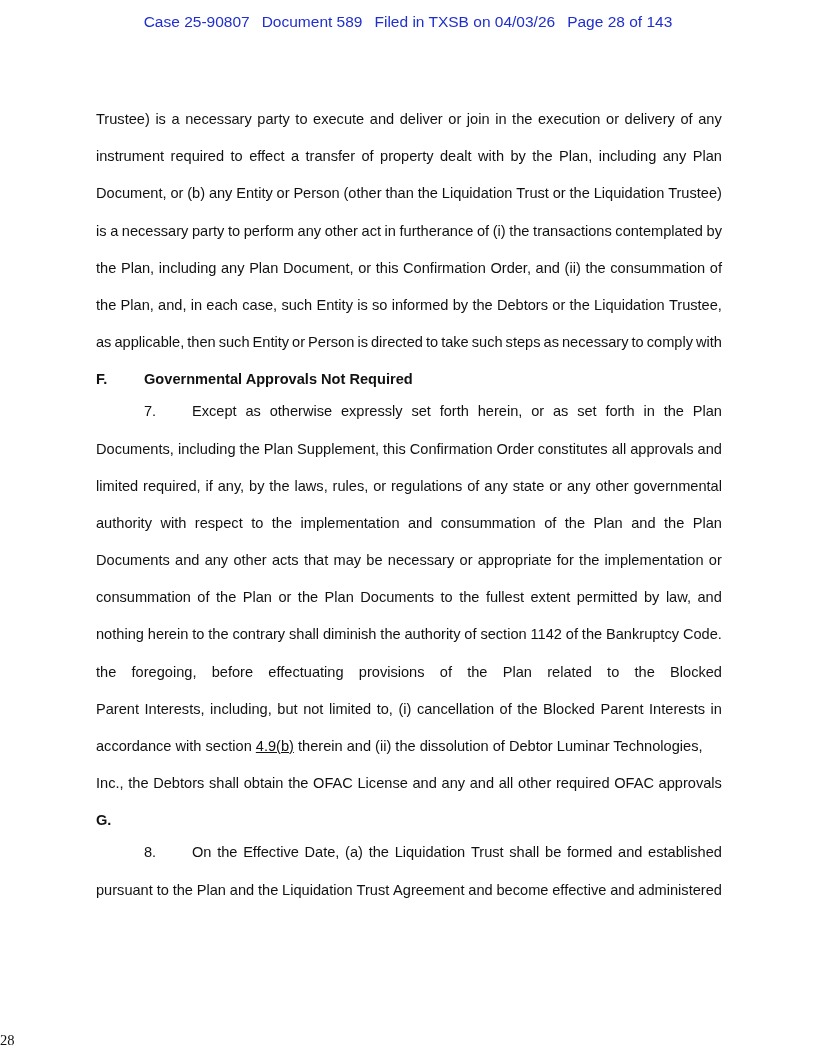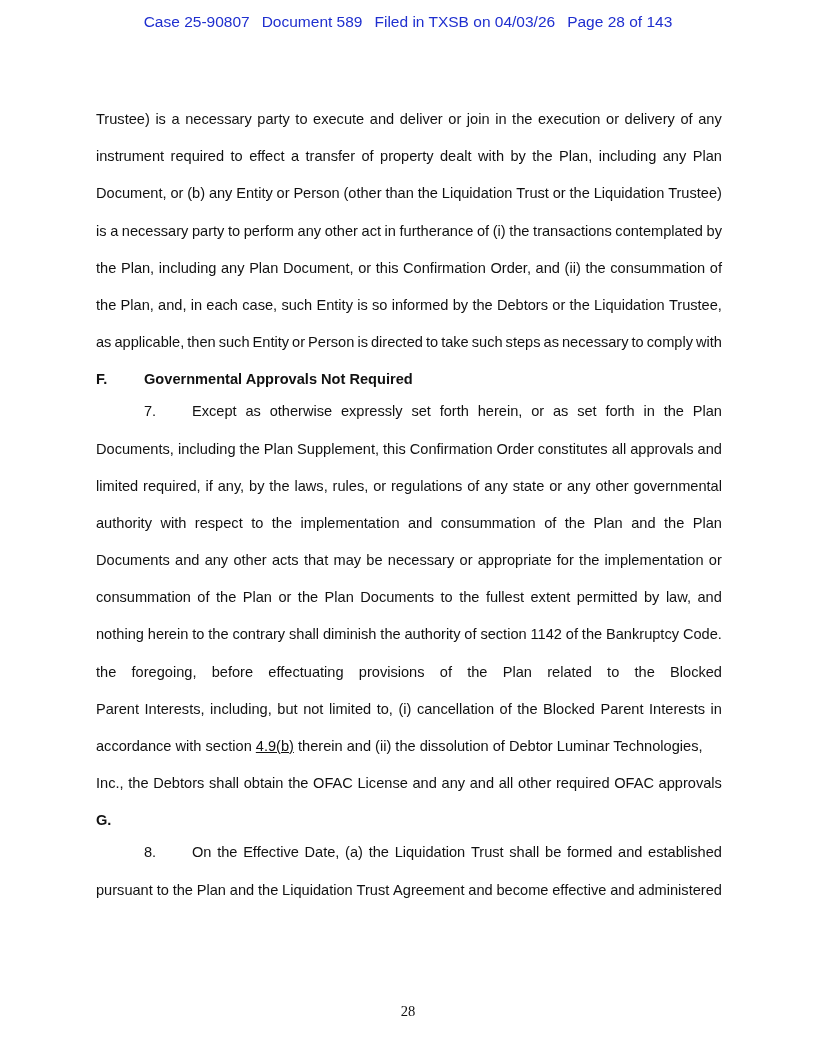--- a/index.html
+++ b/index.html
@@ -27,21 +27,21 @@
     .heading {
       font-weight: bold; height: 32px; line-height: 24px;
       display: flex;
     }
     .heading .letter { width: 48px; }
     .para-first { display: flex; height: 37.2px; line-height: 24px; }
     .para-first .num { width: 48px; margin-left: 48px; }
     .para-first .rest { flex: 1; display: flex; justify-content: space-between; }
     .u { text-decoration: underline; }
     .footer {
-      position: absolute; top: 1003px; left: 0; right: 0; text-align: center;
+      position: absolute; top: 1032px; left: 0; right: 0; 
       font-family: "Liberation Serif", serif; font-size: 14.6px; color: #111;
     }
   </style>
 </head>
 <body>
 
 <div class="header"><span>Case 25-90807</span><span>Document 589</span><span>Filed in TXSB on 04/03/26</span><span>Page 28 of 143</span></div>
 
 <div class="body">
   <div>

